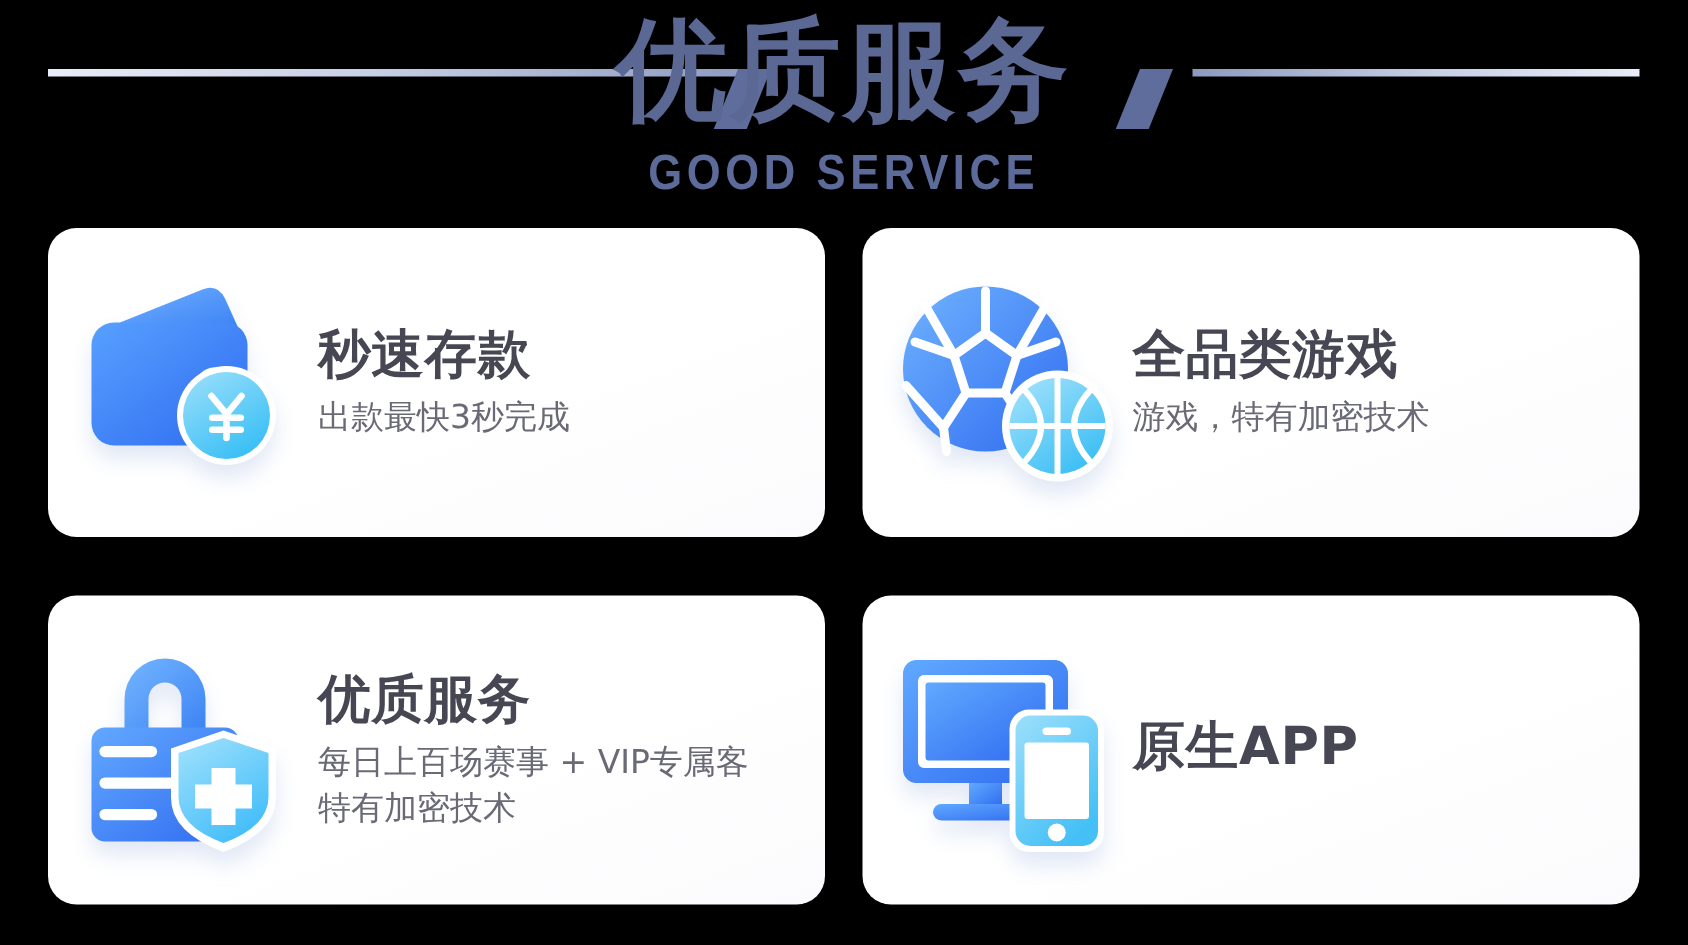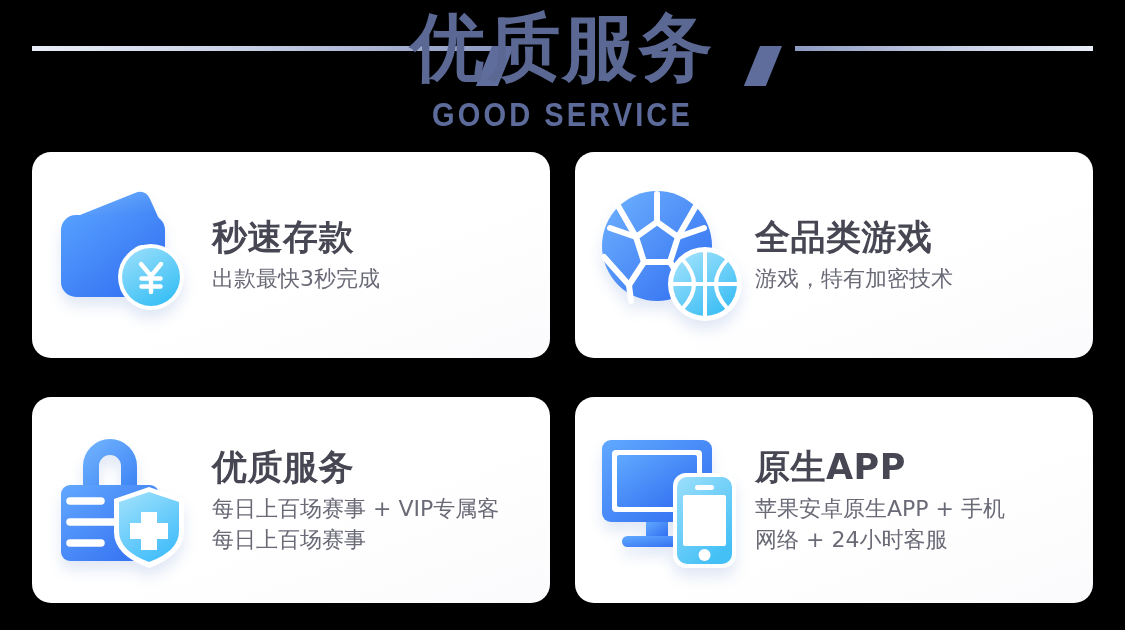--- a/index.html
+++ b/index.html
@@ -196,21 +196,21 @@
           </g>
           <path d="M96 59 L131 71 V104 Q131 127 96 140 Q61 127 61 104 V71 Z" fill="#ffffff"></path>
           <path d="M96 64 L126 74 V103 Q126 123 96 134 Q66 123 66 103 V74 Z" fill="url(#sh)"></path>
           <path d="M88 84 H104 V95 H115 V111 H104 V122 H88 V111 H77 V95 H88 Z" fill="#ffffff"></path>
         </svg>
       </div>
       <div class="txt">
         <div class="c-title">优质服务</div>
         <div class="c-sub">
           <span class="ln">每日上百场赛事 + VIP专属客</span>
-          <span class="ln">每日上百场赛事</span>
+          <span class="ln">特有加密技术</span>
         </div>
       </div>
     </div>
 
     <div class="card c4">
       <div class="icon-wrap">
         <svg class="shadow-el" width="150" height="136" viewBox="0 0 150 136">
           <defs>
             <linearGradient id="mg" x1="0" y1="0" x2="1" y2="1">
               <stop offset="0" stop-color="#60a9ff"></stop>
@@ -228,21 +228,17 @@
           <rect x="26" y="104" width="70" height="11" rx="5.5" fill="url(#mg)"></rect>
           <rect x="77" y="41" width="63" height="95" rx="13" fill="#ffffff"></rect>
           <rect x="81" y="45" width="55" height="87" rx="10" fill="url(#pg)"></rect>
           <rect x="99" y="53" width="19" height="5" rx="2.5" fill="#ffffff"></rect>
           <rect x="87" y="63" width="43" height="51" rx="2" fill="#ffffff"></rect>
           <circle cx="108.5" cy="123" r="6" fill="#ffffff"></circle>
         </svg>
       </div>
       <div class="txt">
         <div class="c-title">原生APP</div>
-        <div class="c-sub">
-          <span class="ln">苹果安卓原生APP + 手机</span>
-          <span class="ln">网络 + 24小时客服</span>
-        </div>
       </div>
     </div>
 
   </div>
 </div>
 
 </body></html>

